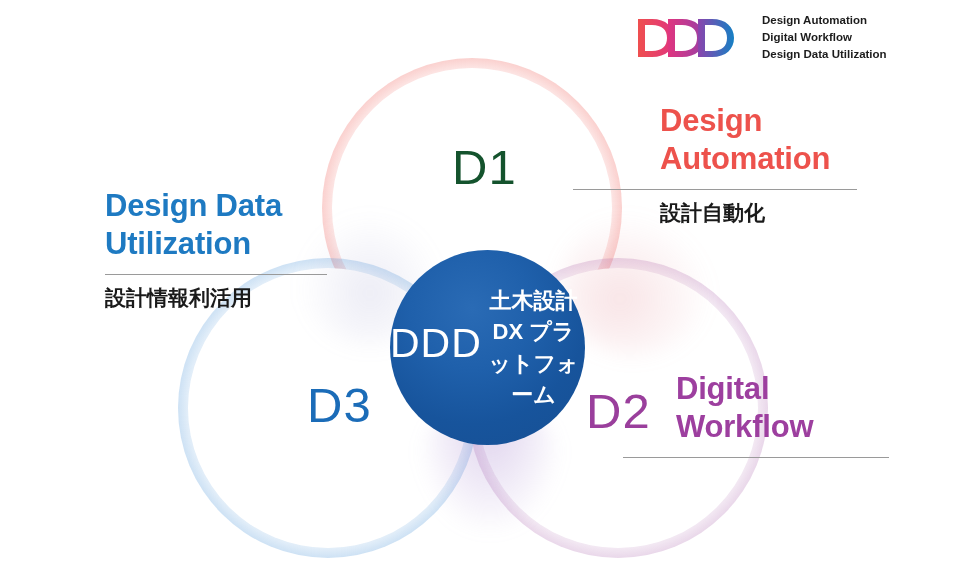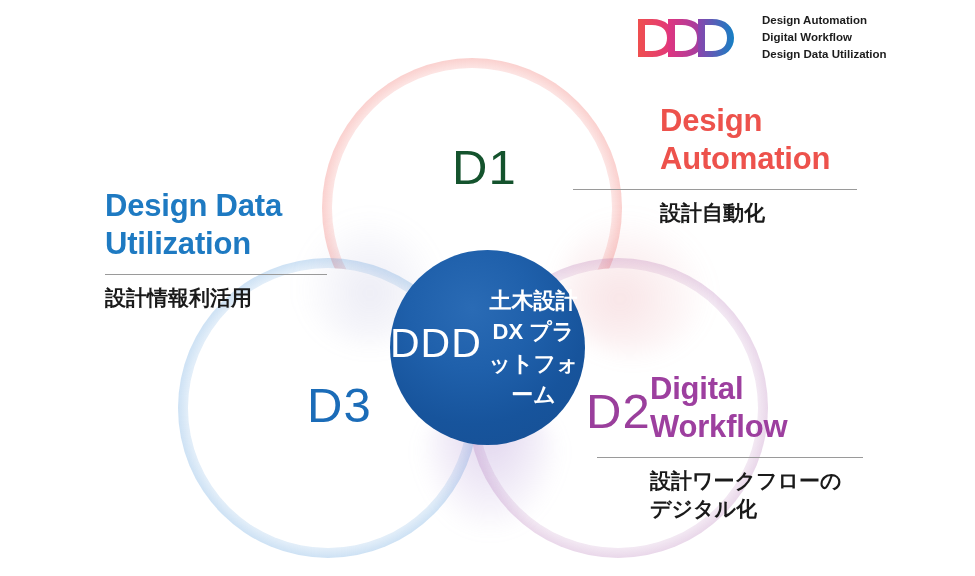--- a/index.html
+++ b/index.html
@@ -184,21 +184,21 @@
   }
 
   #block-automation { left: 660px; top: 102px; width: 230px; }
   #block-automation .label-en { color: #ed524c; }
   #block-automation .label-rule { width: 284px; margin-left: -87px; }
 
   #block-utilization { left: 105px; top: 187px; width: 230px; }
   #block-utilization .label-en { color: #1e7ac2; }
   #block-utilization .label-rule { width: 222px; }
 
-  #block-workflow { left: 650px; top: 370px; width: 240px; }
+  #block-workflow { left: 676px; top: 370px; width: 240px; }
   #block-workflow .label-en { color: #9d3f9f; }
   #block-workflow .label-rule { width: 266px; margin-left: -53px; }
 
   
   #logo {
     position: absolute;
     left: 636px; top: 12px;
     display: flex;
     align-items: center;
     gap: 14px;
@@ -252,22 +252,20 @@
     <div class="label-en">Design Data
 Utilization</div>
     <div class="label-rule"></div>
     <div class="label-ja">設計情報利活用</div>
   </div>
 
   <div class="label-block" id="block-workflow">
     <div class="label-en">Digital
 Workflow</div>
     <div class="label-rule"></div>
-    <div class="label-ja">設計ワークフローの
-デジタル化</div>
   </div>
 
   <div id="logo">
     <svg id="logo-mark" viewBox="0 0 112 50">
       <defs>
         <linearGradient id="g1" x1="0" y1="0" x2="1" y2="0">
           <stop offset="0%" stop-color="#ef4f4f"></stop>
           <stop offset="100%" stop-color="#e0357f"></stop>
         </linearGradient>
         <linearGradient id="g2" x1="0" y1="0" x2="1" y2="0">

